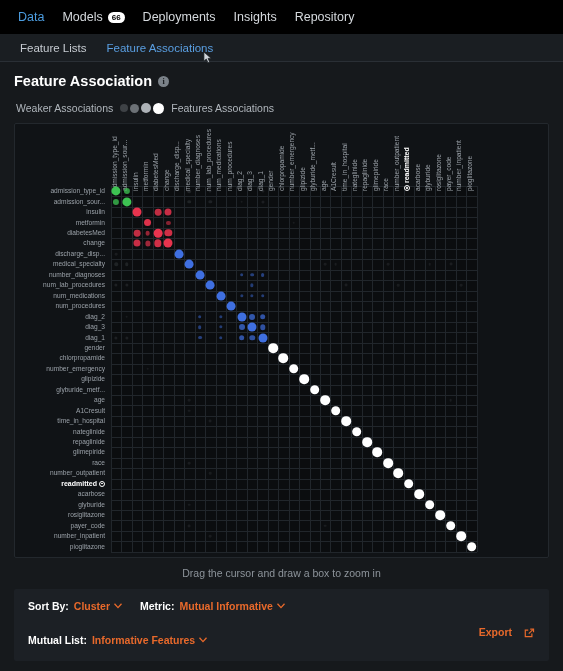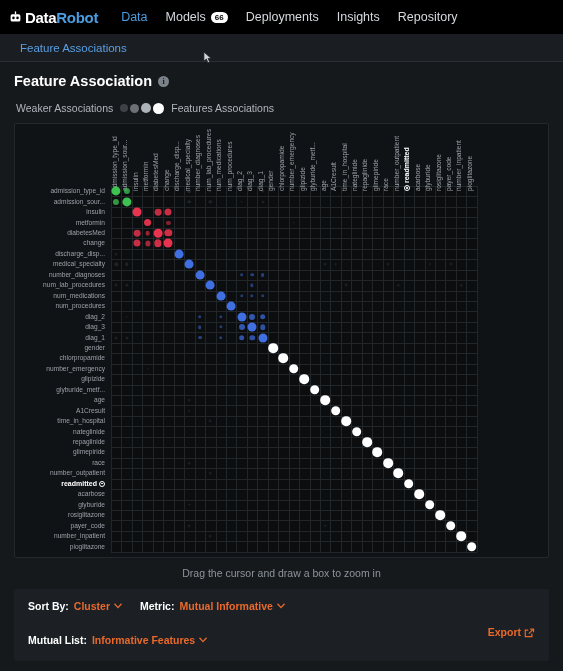--- a/index.html
+++ b/index.html
@@ -222,57 +222,51 @@
     display: flex; align-items: center; gap: 4px;
   }
   .ctrl-group { display: flex; align-items: center; gap: 5px; margin-right: 12px; }
   .export-btn {
     position: absolute;
     right: 14px;
     top: 37px;
     color: #e8692b;
     font-size: 10.5px;
     font-weight: bold;
-    display: flex; align-items: center; gap: 3px;
+    display: flex; align-items: center; gap: 12px;
     cursor: pointer;
     white-space: nowrap;
   }
 </style>
 </head>
 <body>
 
 <div class="topnav">
-  <div class="brand">
-    <svg class="brand-icon" viewBox="0 0 16 16">
-      <rect x="2" y="4" width="12" height="9" rx="2" fill="#ffffff"></rect>
-      <circle cx="5.5" cy="8.5" r="1.6" fill="#000000"></circle>
-      <circle cx="10.5" cy="8.5" r="1.6" fill="#000000"></circle>
-      <rect x="7.2" y="0.5" width="1.6" height="3.5" fill="#ffffff"></rect>
-    </svg>
-    <span class="brand-text"><span class="brand-data">Data</span><span class="brand-robot">Robot</span></span>
-  </div>
   <div class="nav-item active">
     <span>Data</span>
   </div>
   <div class="nav-item">
     <span>Models</span>
     <span class="nav-badge">66</span>
   </div>
   <div class="nav-item">
     <span>Deployments</span>
   </div>
   <div class="nav-item">
     <span>Insights</span>
   </div>
   <div class="nav-item">
     <span>Repository</span>
   </div>
 </div>
 
 <div class="tabbar">
+  <div class="tab">
+    <span>Feature Lists</span>
+  </div>
   <div class="tab active">
     <span>Feature Associations</span>
   </div>
 </div>
 
 <svg class="cursor-arrow" viewBox="0 0 12 14">
   <path d="M1 1 L1 11 L3.6 8.6 L5.4 12.6 L7.3 11.8 L5.5 8 L9 8 Z" fill="#cfd4d9" stroke="#1a1e22" stroke-width="0.8"></path>
 </svg>
 
 <div class="page">

